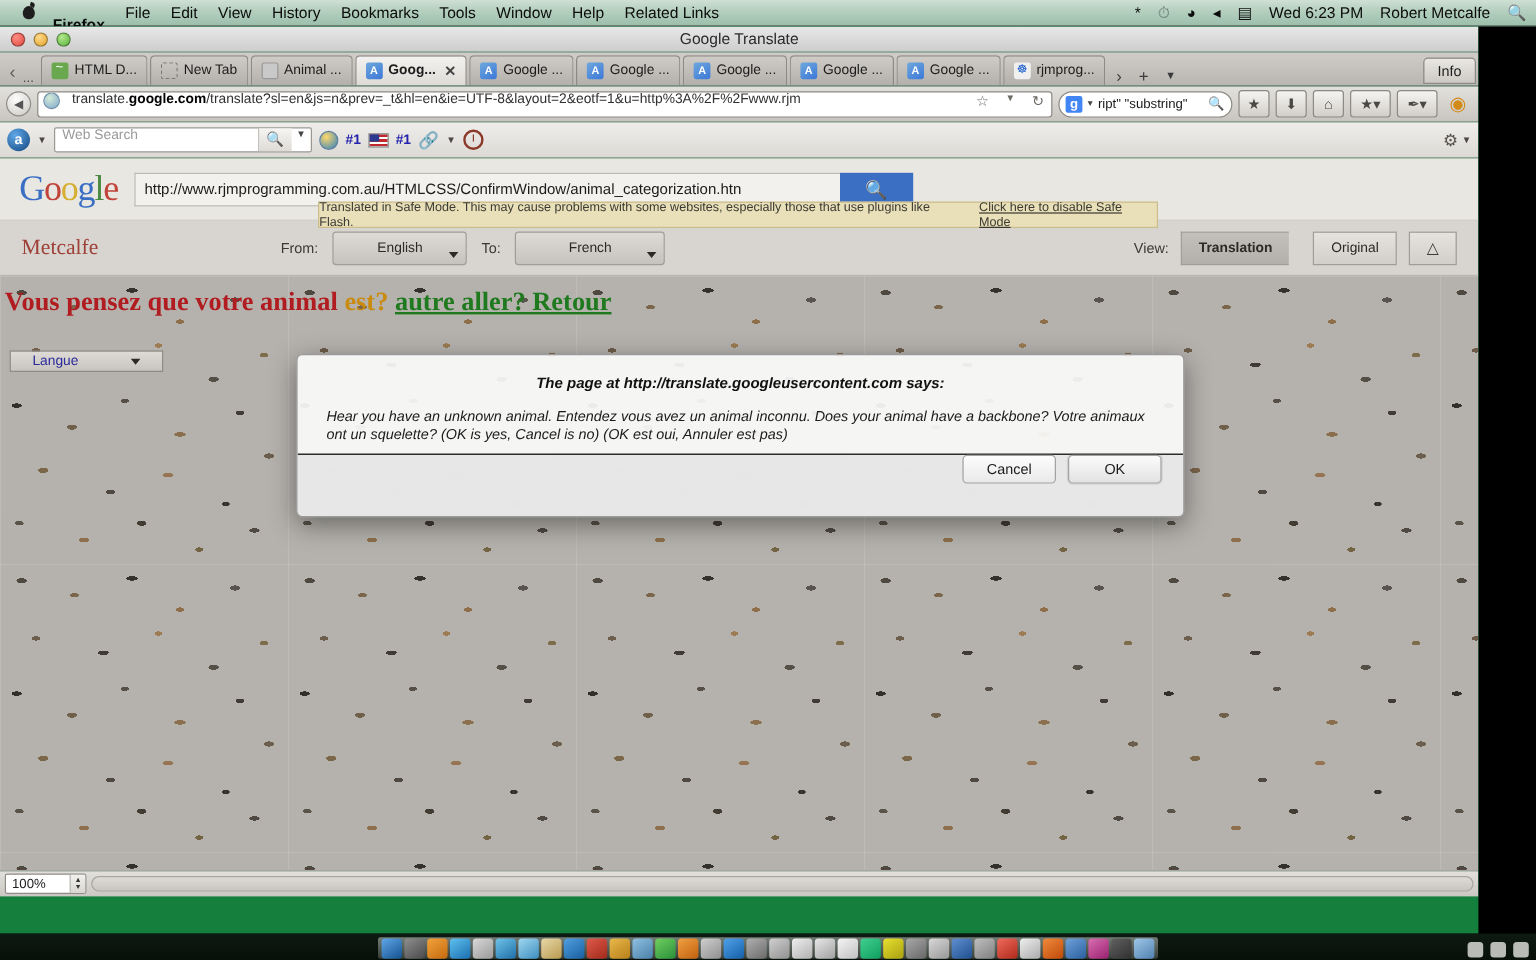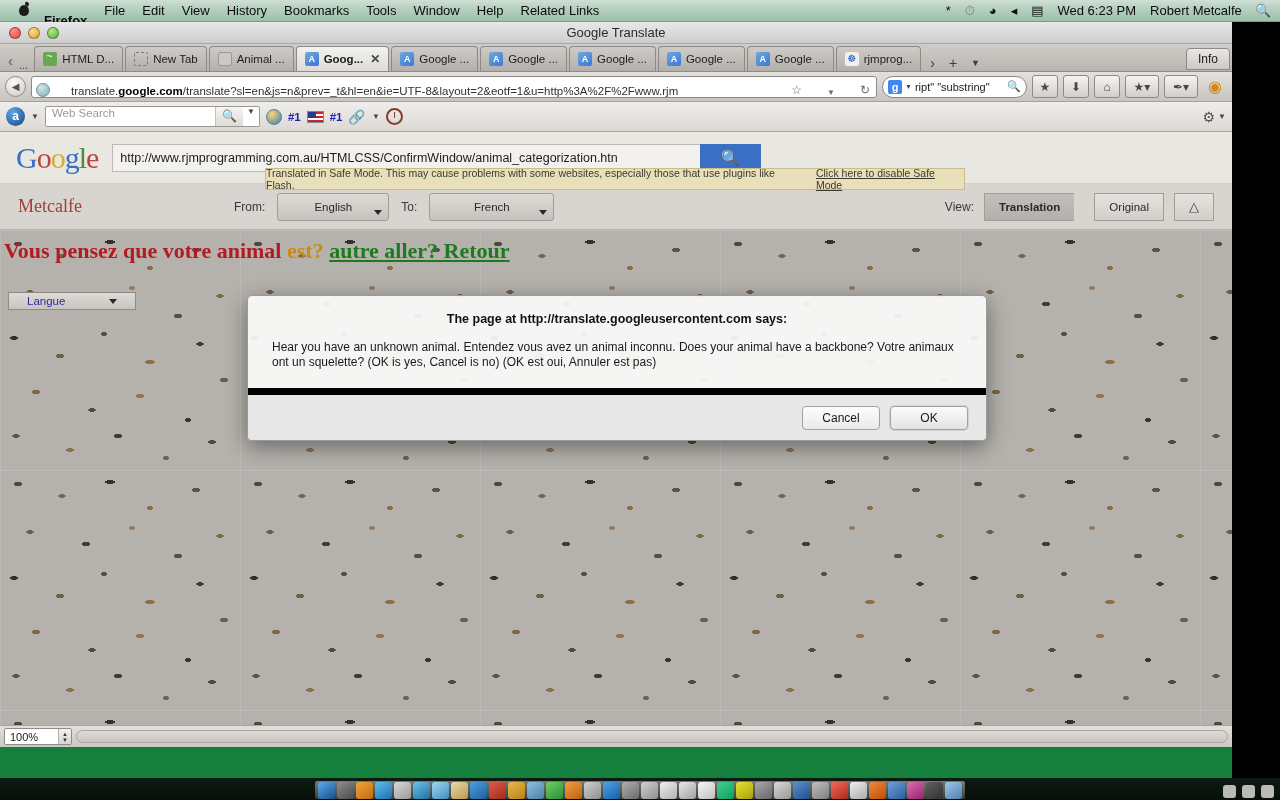--- a/index.html
+++ b/index.html
@@ -85,21 +85,21 @@
     display:flex; align-items:center; padding:0 5px; gap:5px; border-bottom:1px solid #a5a29d;
   }
   .rbtn{
     width:21px;height:21px;border-radius:50%;
     background:radial-gradient(circle at 40% 30%,#fdfdfd,#cbc8c3);
     border:1px solid #8f8c87; display:flex;align-items:center;justify-content:center;
     font-size:10px;color:#555; flex:none;
   }
   #urlbar{
     flex:1; height:22px; background:#fff; border:1px solid #8d8a85; border-radius:3px;
-    display:flex; align-items:flex-end; padding:0 4px; gap:21px; overflow:hidden;
+    display:flex; align-items:flex-start; padding:0 4px; gap:10px; overflow:hidden;
   }
   #urlbar .globe{
     width:14px;height:14px;border-radius:50%;flex:none;
     background:radial-gradient(circle at 35% 30%,#d5ead8,#7fa9cc);
     border:1px solid #6f8fa8;
   }
   #urltext{ font-size:11.5px; color:#303030; white-space:nowrap; overflow:hidden; flex:1;
             font-family:"Liberation Sans",sans-serif;}
   #urltext b{ color:#000; font-weight:bold; }
   .uicon{ flex:none; color:#6d6a66; font-size:12px; padding:0 2px;}
@@ -266,26 +266,26 @@
     border-left:4px solid transparent;border-right:4px solid transparent;border-top:5px solid #2c2926;}
 
   
   #dialog{
     position:absolute; left:247px; top:295px; width:740px;
     background:rgba(250,250,250,.93);
     border:1px solid #9a9a9a; border-radius:5px;
     box-shadow:0 6px 22px rgba(0,0,0,.42);
     overflow:hidden; z-index:20;
   }
-  #dlg-body{padding:16px 20px 14px 20px;}
+  #dlg-body{padding:16px 20px 4px 20px;font-style:italic;}
   #dlg-title{font-size:12.5px;font-weight:bold;color:#111;text-align:center;margin-bottom:14px;}
   #dlg-msg{font-size:12px;color:#1a1a1a;line-height:1.25;padding:0 4px 4px 4px;}
   #dlg-foot{
-    background:rgba(228,228,228,.85);border-top:7px solid #000000;
-    height:52px;display:flex;align-items:center;justify-content:flex-end;gap:10px;padding-right:18px;
+    background:rgba(228,228,228,.85);border-top:1px solid #000000;
+    height:52px;display:flex;align-items:flex-start;justify-content:flex-end;gap:10px;padding-right:18px;
   }
   .dbtn{
     min-width:78px;height:24px;border:1px solid #a2a2a2;border-radius:4px;
     background:linear-gradient(to bottom,#fdfdfd,#e9e9e9);
     font-size:12px;color:#1a1a1a;display:flex;align-items:center;justify-content:center;
   }
   .dbtn.primary{background:linear-gradient(to bottom,#fbfbfb,#e2e2e2);box-shadow:0 0 0 1px rgba(120,120,120,.18);}
 
   
   #statusbar{

